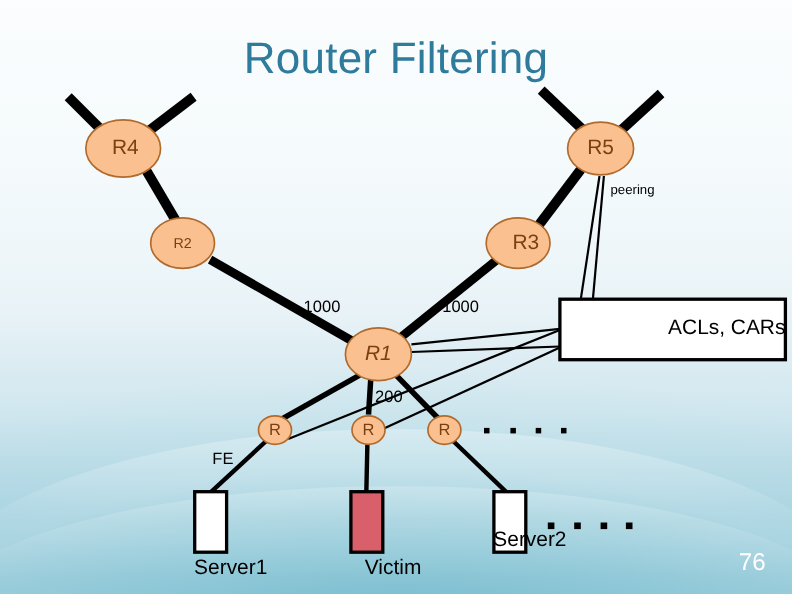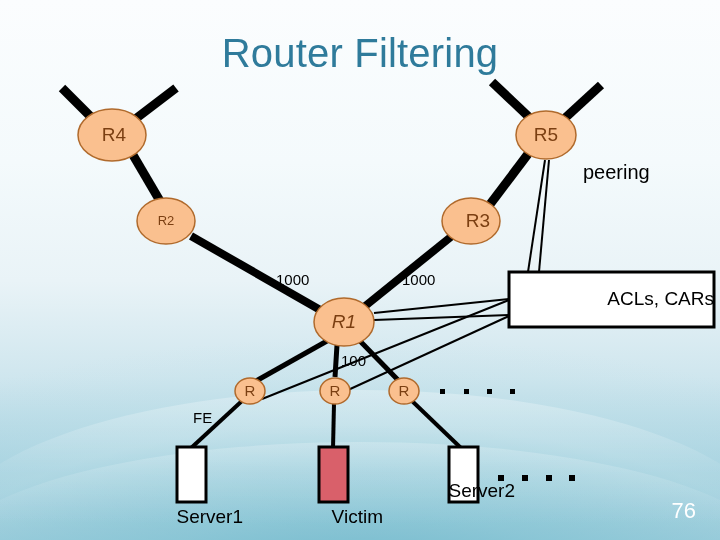--- a/index.html
+++ b/index.html
@@ -167,24 +167,24 @@
   <div class="node-label" style="left:516px; top:124px; width:60px; font-size:19px; line-height:21px;">R5</div>
   <div class="node-label" style="left:137px; top:210px; width:58px; font-size:13px; line-height:21px;">R2</div>
   <div class="node-label" style="left:442px; top:210px; width:72px; font-size:19px; line-height:21px;">R3</div>
   <div class="node-label" style="left:314px; top:311px; width:60px; font-size:19px; line-height:21px;font-style:italic;">R1</div>
   <div class="node-label" style="left:235px; top:382px; width:30px; font-size:15px; line-height:17px;">R</div>
   <div class="node-label" style="left:320px; top:382px; width:30px; font-size:15px; line-height:17px;">R</div>
   <div class="node-label" style="left:389px; top:382px; width:30px; font-size:15px; line-height:17px;">R</div>
 
   <div class="edge-label" style="left:276px; top:272px;">1000</div>
   <div class="edge-label" style="left:402px; top:272px;">1000</div>
-  <div class="edge-label" style="left:341px; top:353px;">100</div>
+  <div class="edge-label" style="left:341px; top:353px;">200</div>
   <div class="edge-label" style="left:193px; top:410px;">FE</div>
 
-  <div class="plain-label" style="left:583px; top:162px; font-size:20px; line-height:20px;">peering</div>
+  <div class="plain-label" style="left:555px; top:162px; font-size:12px; line-height:20px;">peering</div>
 
   <div class="box-label" style="left:509px; top:288px; width:205px; font-size:19px; line-height:22px;">ACLs, CARs</div>
 
   <div class="box-label" style="left:141px; top:506px; width:102px; font-size:19px; line-height:22px;">Server1</div>
   <div class="box-label" style="left:285px; top:506px; width:98px; font-size:19px; line-height:22px;">Victim</div>
   <div class="box-label" style="left:413px; top:480px; width:102px; font-size:19px; line-height:22px;">Server2</div>
 
   <div class="page-num">76</div>
 
 </div>

